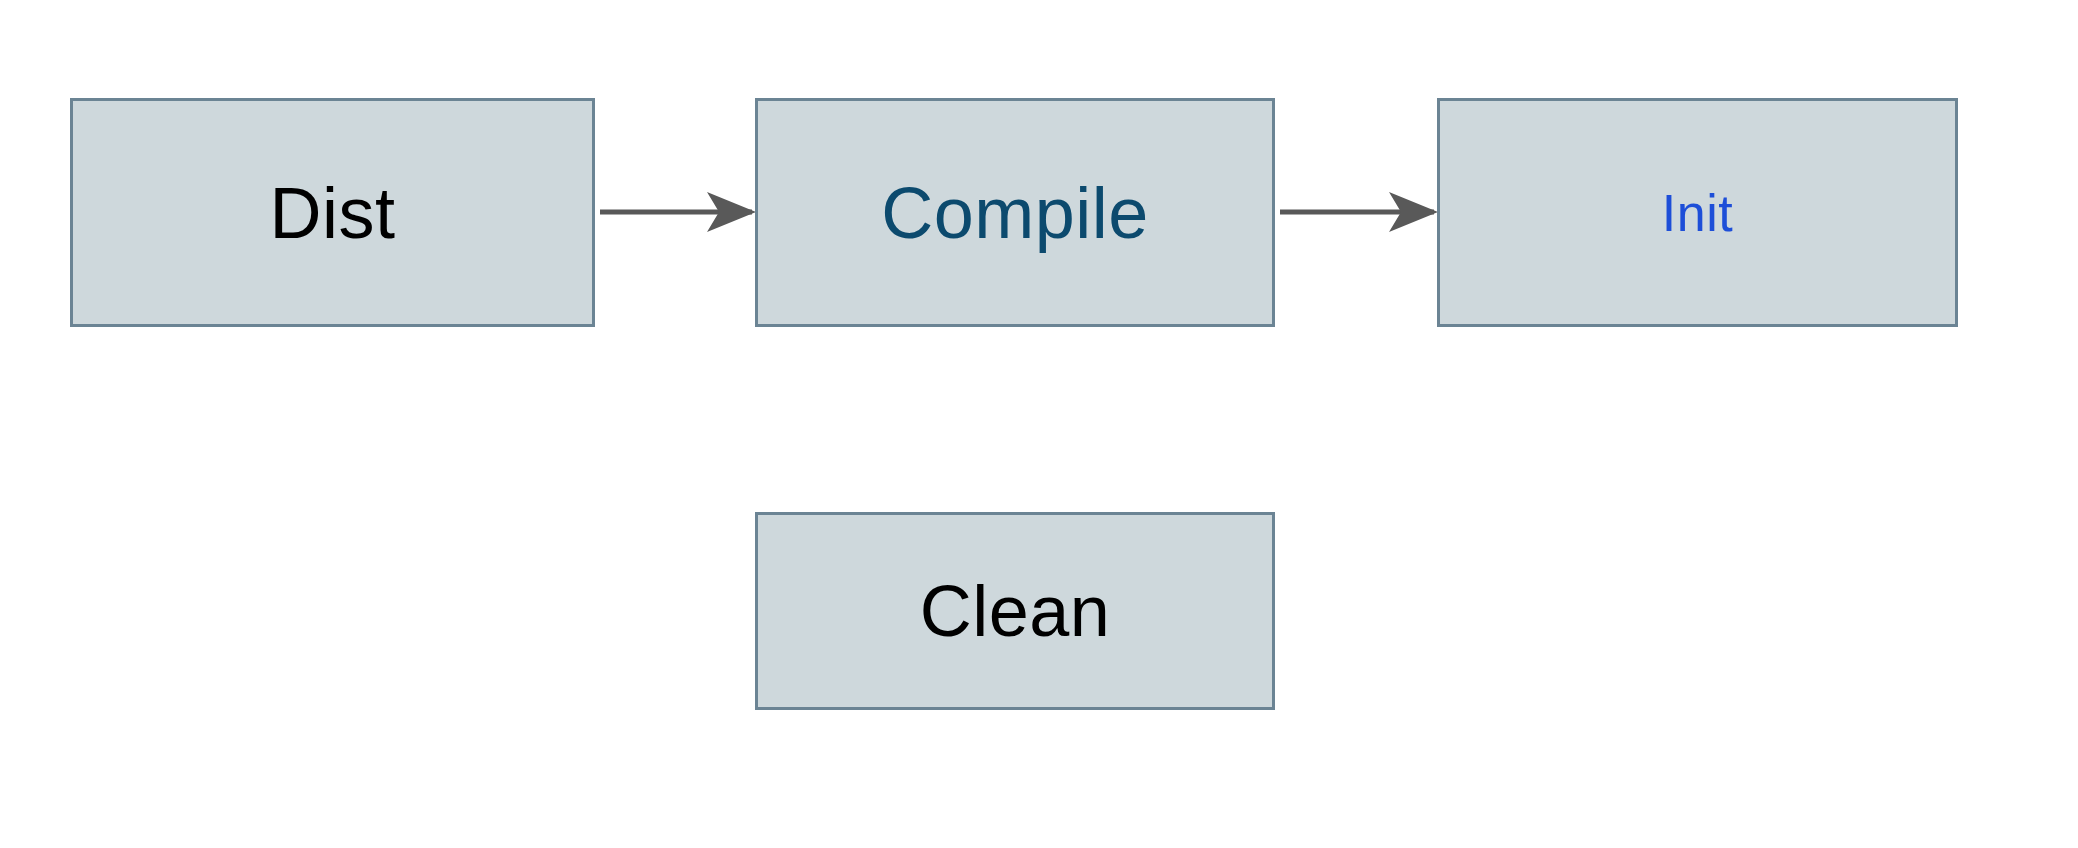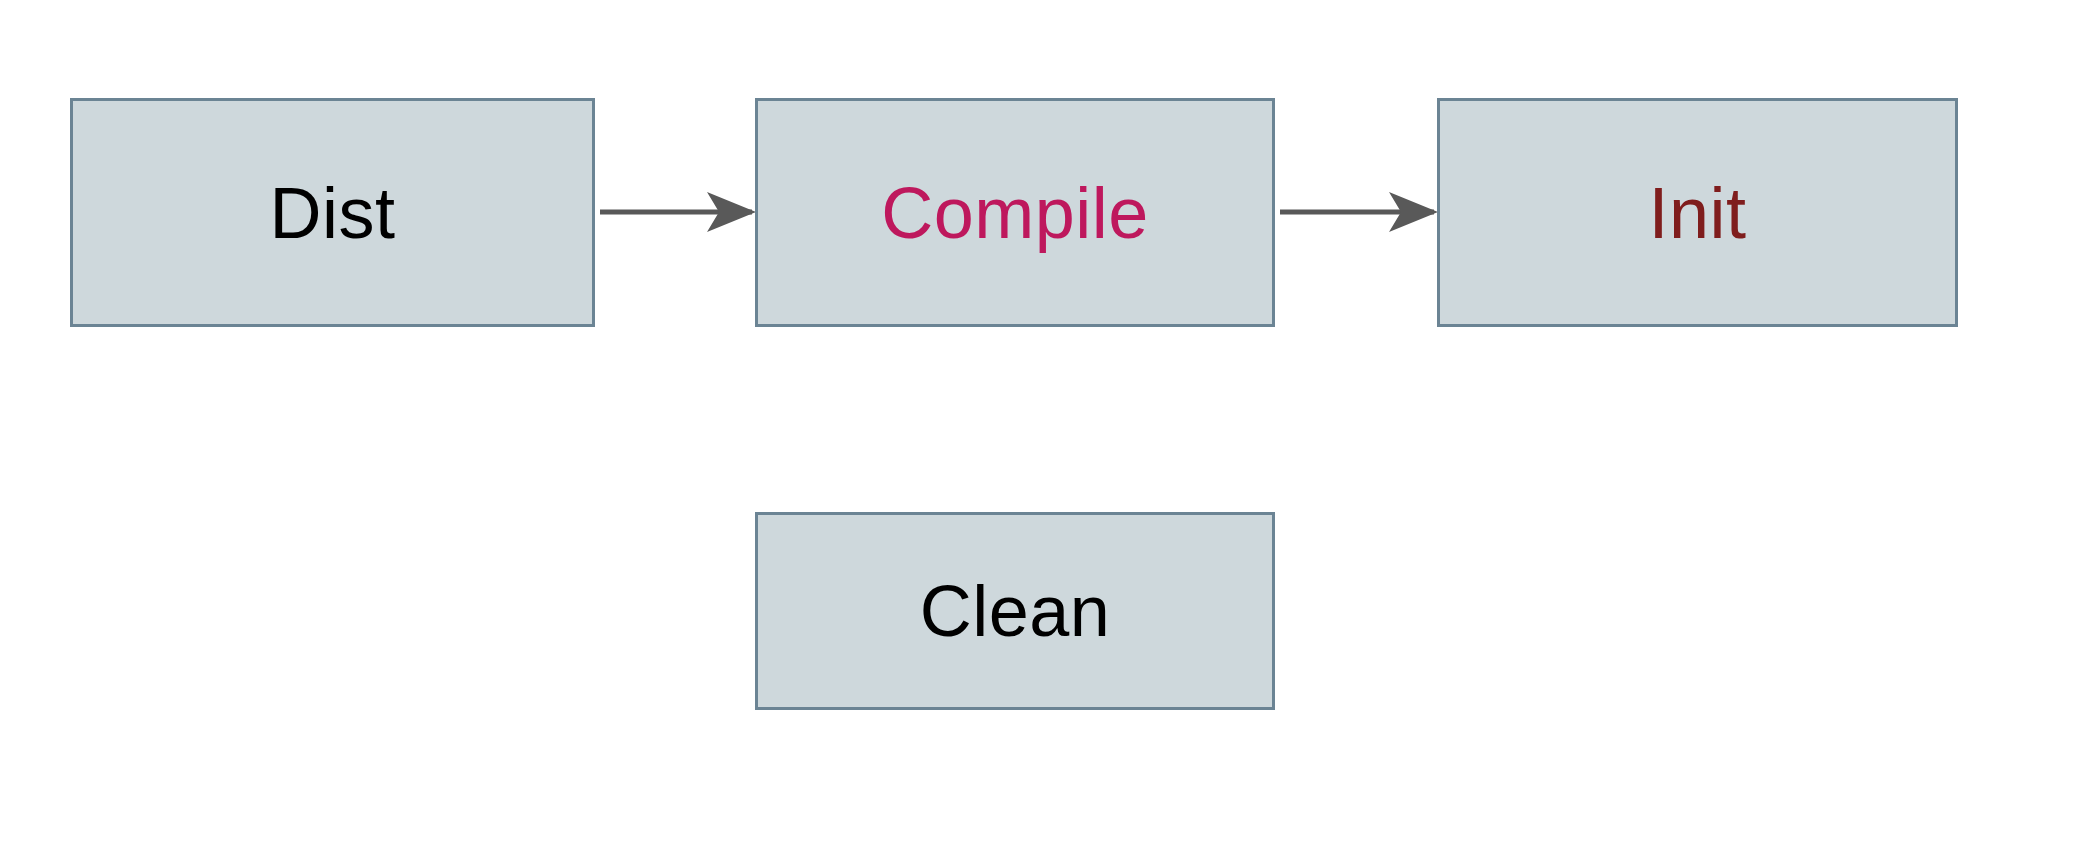--- a/index.html
+++ b/index.html
@@ -65,23 +65,23 @@
         <line x1="600" y1="212" x2="752" y2="212" stroke="#595959" stroke-width="5" marker-end="url(#arrowhead-barbed)"></line>
         <line x1="1280" y1="212" x2="1434" y2="212" stroke="#595959" stroke-width="5" marker-end="url(#arrowhead-barbed)"></line>
       </g>
   </svg>
 
   <div id="nodes-group">
       <div class="node" style="left: 70px; top: 98px; width: 525px; height: 229px; background: rgb(206, 216, 220); border-color: rgb(107, 132, 148); border-width: 3px;">
         <span class="node-label" style="color: rgb(0, 0, 0); font-size: 72px;">Dist</span>
       </div>
       <div class="node" style="left: 755px; top: 98px; width: 520px; height: 229px; background: rgb(206, 216, 220); border-color: rgb(107, 132, 148); border-width: 3px;">
-        <span class="node-label" style="color: #be185d; font-size: 72px;">Compile</span>
+        <span class="node-label" style="color: #0c4a6e; font-size: 72px;">Compile</span>
       </div>
       <div class="node" style="left: 1437px; top: 98px; width: 521px; height: 229px; background: rgb(206, 216, 220); border-color: rgb(107, 132, 148); border-width: 3px;">
-        <span class="node-label" style="color: #7f1d1d; font-size: 72px;">Init</span>
+        <span class="node-label" style="color: #1d4ed8; font-size: 52px;">Init</span>
       </div>
       <div class="node" style="left: 755px; top: 512px; width: 520px; height: 198px; background: rgb(206, 216, 220); border-color: rgb(107, 132, 148); border-width: 3px;">
         <span class="node-label" style="color: rgb(0, 0, 0); font-size: 72px;">Clean</span>
       </div>
     </div>
 
 </div>
 
 </body></html>

